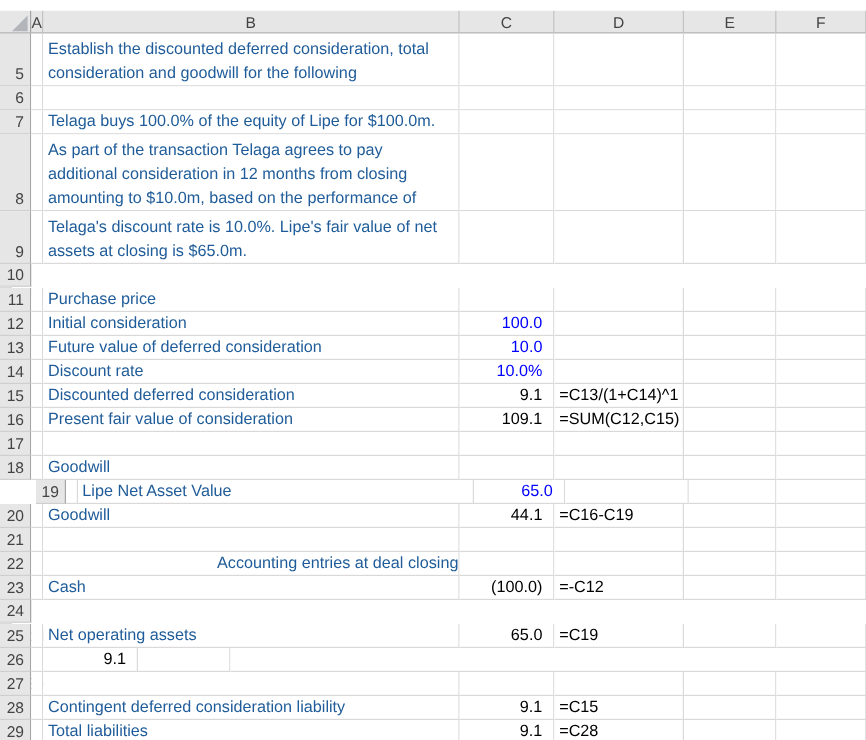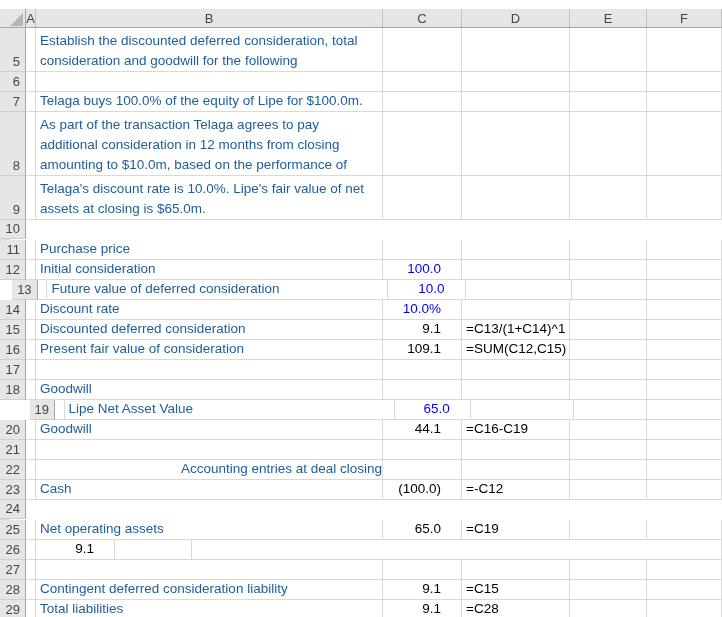--- a/index.html
+++ b/index.html
@@ -23,21 +23,21 @@
   .row{display:flex;box-sizing:border-box;}
   .cell{box-sizing:border-box;border-right:1px solid var(--gridline,#D9D9D9);
     border-bottom:1px solid var(--gridline,#D9D9D9);display:flex;
     align-items:flex-end;overflow:visible;background:#fff;}
   .rowhdr{width:26px;background:var(--header-bg,#E6E6E6);
     border-right:1px solid #A6A6A6;border-bottom:1px solid #CFCFCF;
     justify-content:flex-end;padding-right:5px;padding-bottom:1px;
     font-size:13px;color:var(--header-text,#444444);line-height:17px;user-select:none;}
   .cA{width:10px;}
   .cB{width:347px;flex-direction:column;justify-content:flex-end;align-items:stretch;}
-  .cC{width:79px;justify-content:flex-end;padding-right:20px;padding-bottom:1px;line-height:18px;}
+  .cC{width:79px;justify-content:flex-end;padding-right:9px;padding-bottom:1px;line-height:18px;}
   .cD{width:108px;padding-left:4px;padding-bottom:1px;line-height:18px;color:var(--formula-black,#000000);}
   .cE{width:77px;} .cF{width:75px;flex:1 0 auto;}
   .bline{line-height:20px;white-space:nowrap;padding-left:4px;
     color:var(--label-blue,#1F5C99);}
   .cC.input{color:var(--input-blue,#0000FF);}
   .cC.calc{color:var(--formula-black,#000000);}
 </style>
 </head>
 <body>
 
@@ -138,21 +138,21 @@
     <div class="cell rowhdr">12</div>
     <div class="cell cA"></div>
     <div class="cell cB">
           <div class="bline">Initial consideration</div>
         </div>
     <div class="cell cC input">100.0</div>
     <div class="cell cD"></div>
     <div class="cell cE"></div>
     <div class="cell cF"></div>
   </div>
-      <div class="row" style="height: 20px; margin-left: 12px;">
+      <div class="row" style="height: 20px;">
     <div class="cell rowhdr">13</div>
     <div class="cell cA"></div>
     <div class="cell cB">
           <div class="bline">Future value of deferred consideration</div>
         </div>
     <div class="cell cC input">10.0</div>
     <div class="cell cD"></div>
     <div class="cell cE"></div>
     <div class="cell cF"></div>
   </div>

